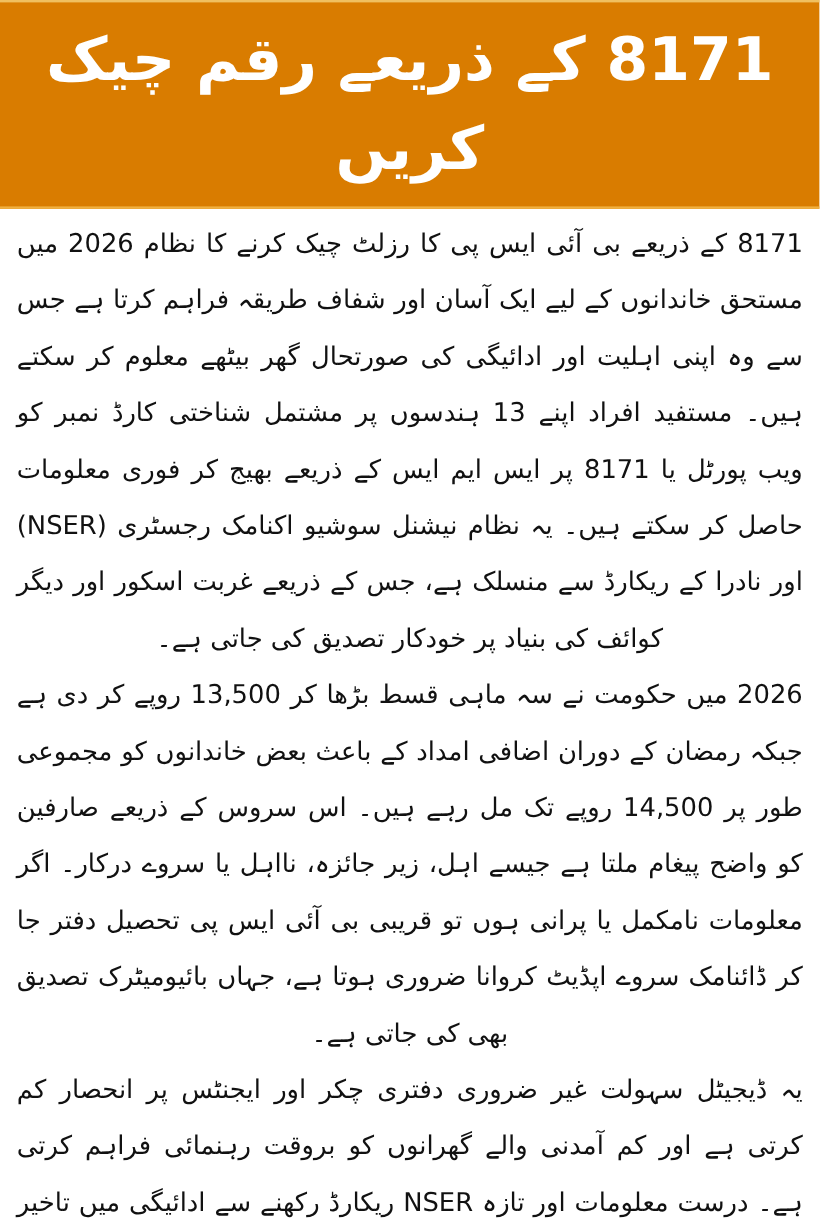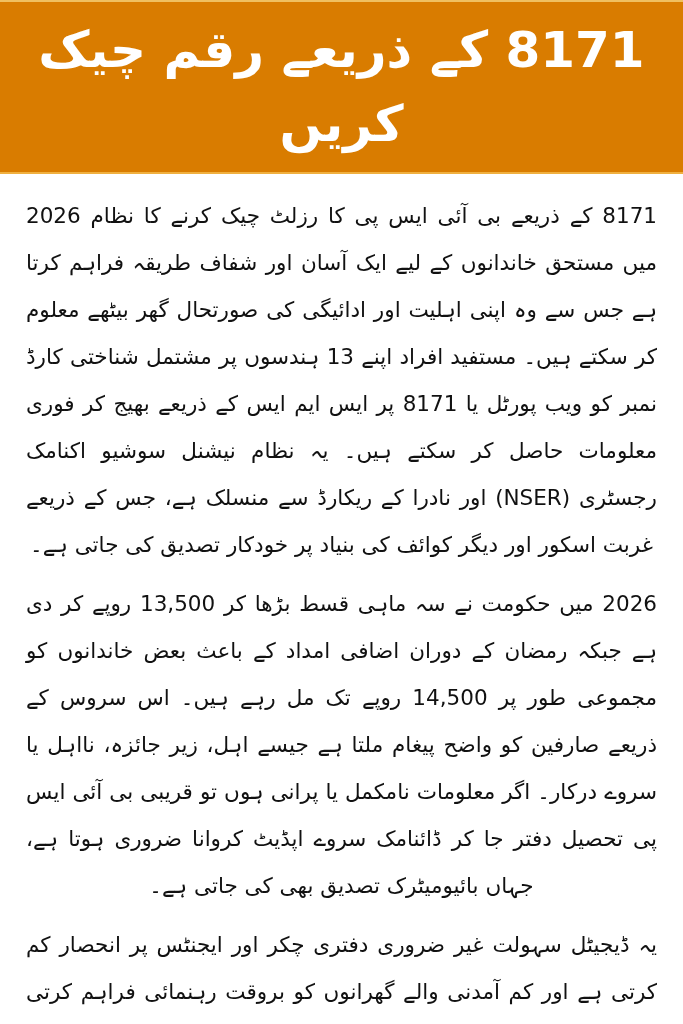--- a/index.html
+++ b/index.html
@@ -39,21 +39,21 @@
       direction: rtl;
       padding: 6px 14px 0 14px;
       color: #111111;
       font-family: "DejaVu Sans", sans-serif;
       font-size: 21.5px;
       line-height: 47px;
       text-align: justify;
       text-align-last: center;
     }
     .para {
-      margin: 12px;
+      margin: 0;
     }
   </style>
 </head>
 <body>
 
 <div class="header">
   <h1 class="title">8171 کے ذریعے رقم چیک کریں</h1>
 </div>
 
 <div class="body">

